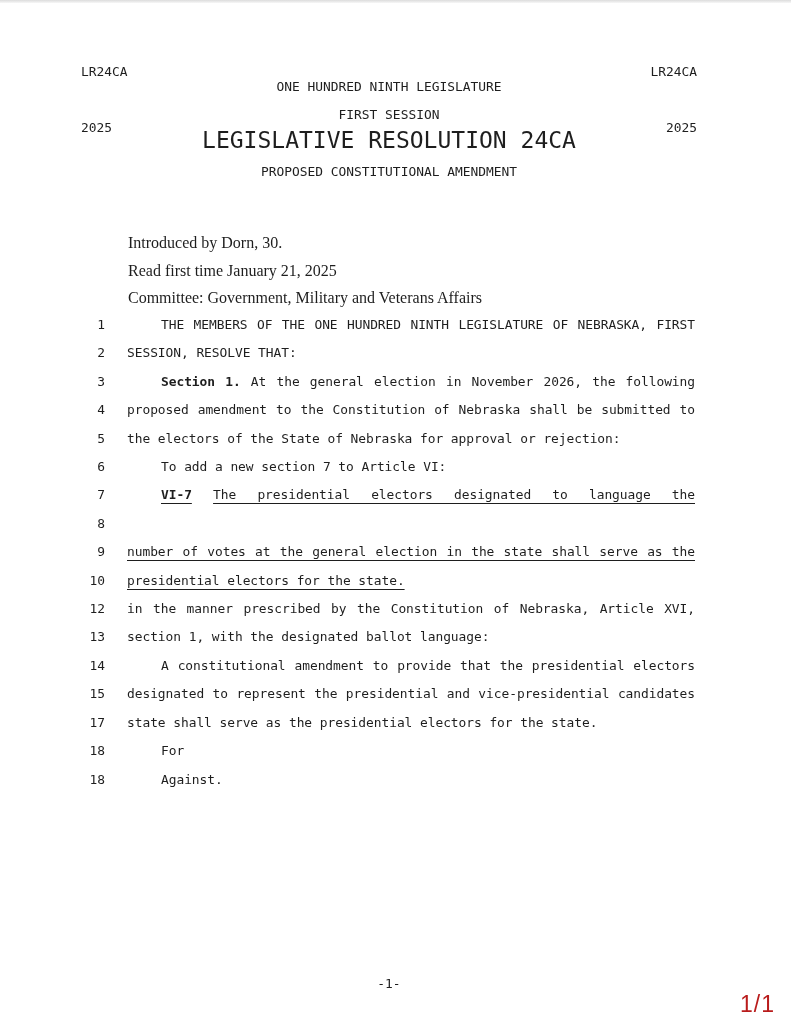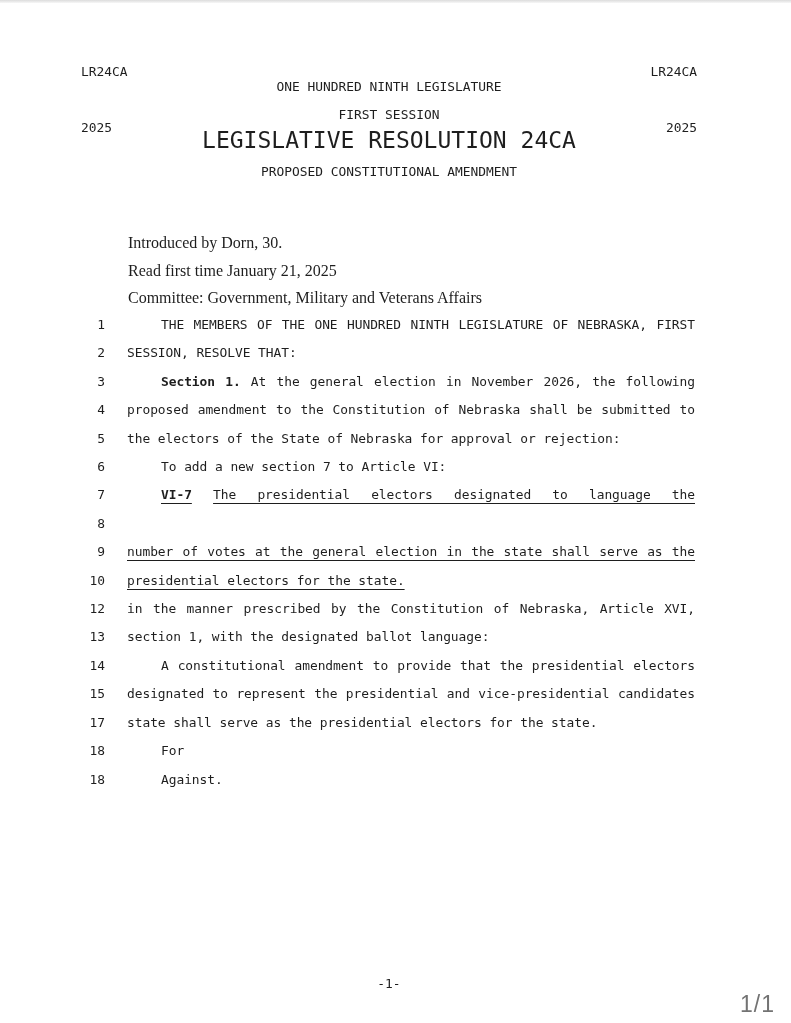--- a/index.html
+++ b/index.html
@@ -43,21 +43,21 @@
   .btext.indent{text-indent:34px;}
   .bold{font-weight:bold;}
   .ul{text-decoration:underline;text-underline-offset:3.5px;text-decoration-thickness:1px;}
   .page-num{
     position:absolute;left:81px;width:616px;top:976px;
     text-align:center;font-size:12.9px;
   }
   .viewer-page{
     position:absolute;right:16px;top:991px;
     font-family:"Liberation Sans","DejaVu Sans",sans-serif;
-    font-size:23px;font-weight:400;color:#737373;letter-spacing:1px;
+    font-size:23px;font-weight:400;color:#b91c1c;letter-spacing:1px;
   }
 </style>
 </head>
 <body>
 
 <div class="page">
   <div class="top-edge"></div>
 
   <div class="corner-id left">
     <div>LR24CA</div>

